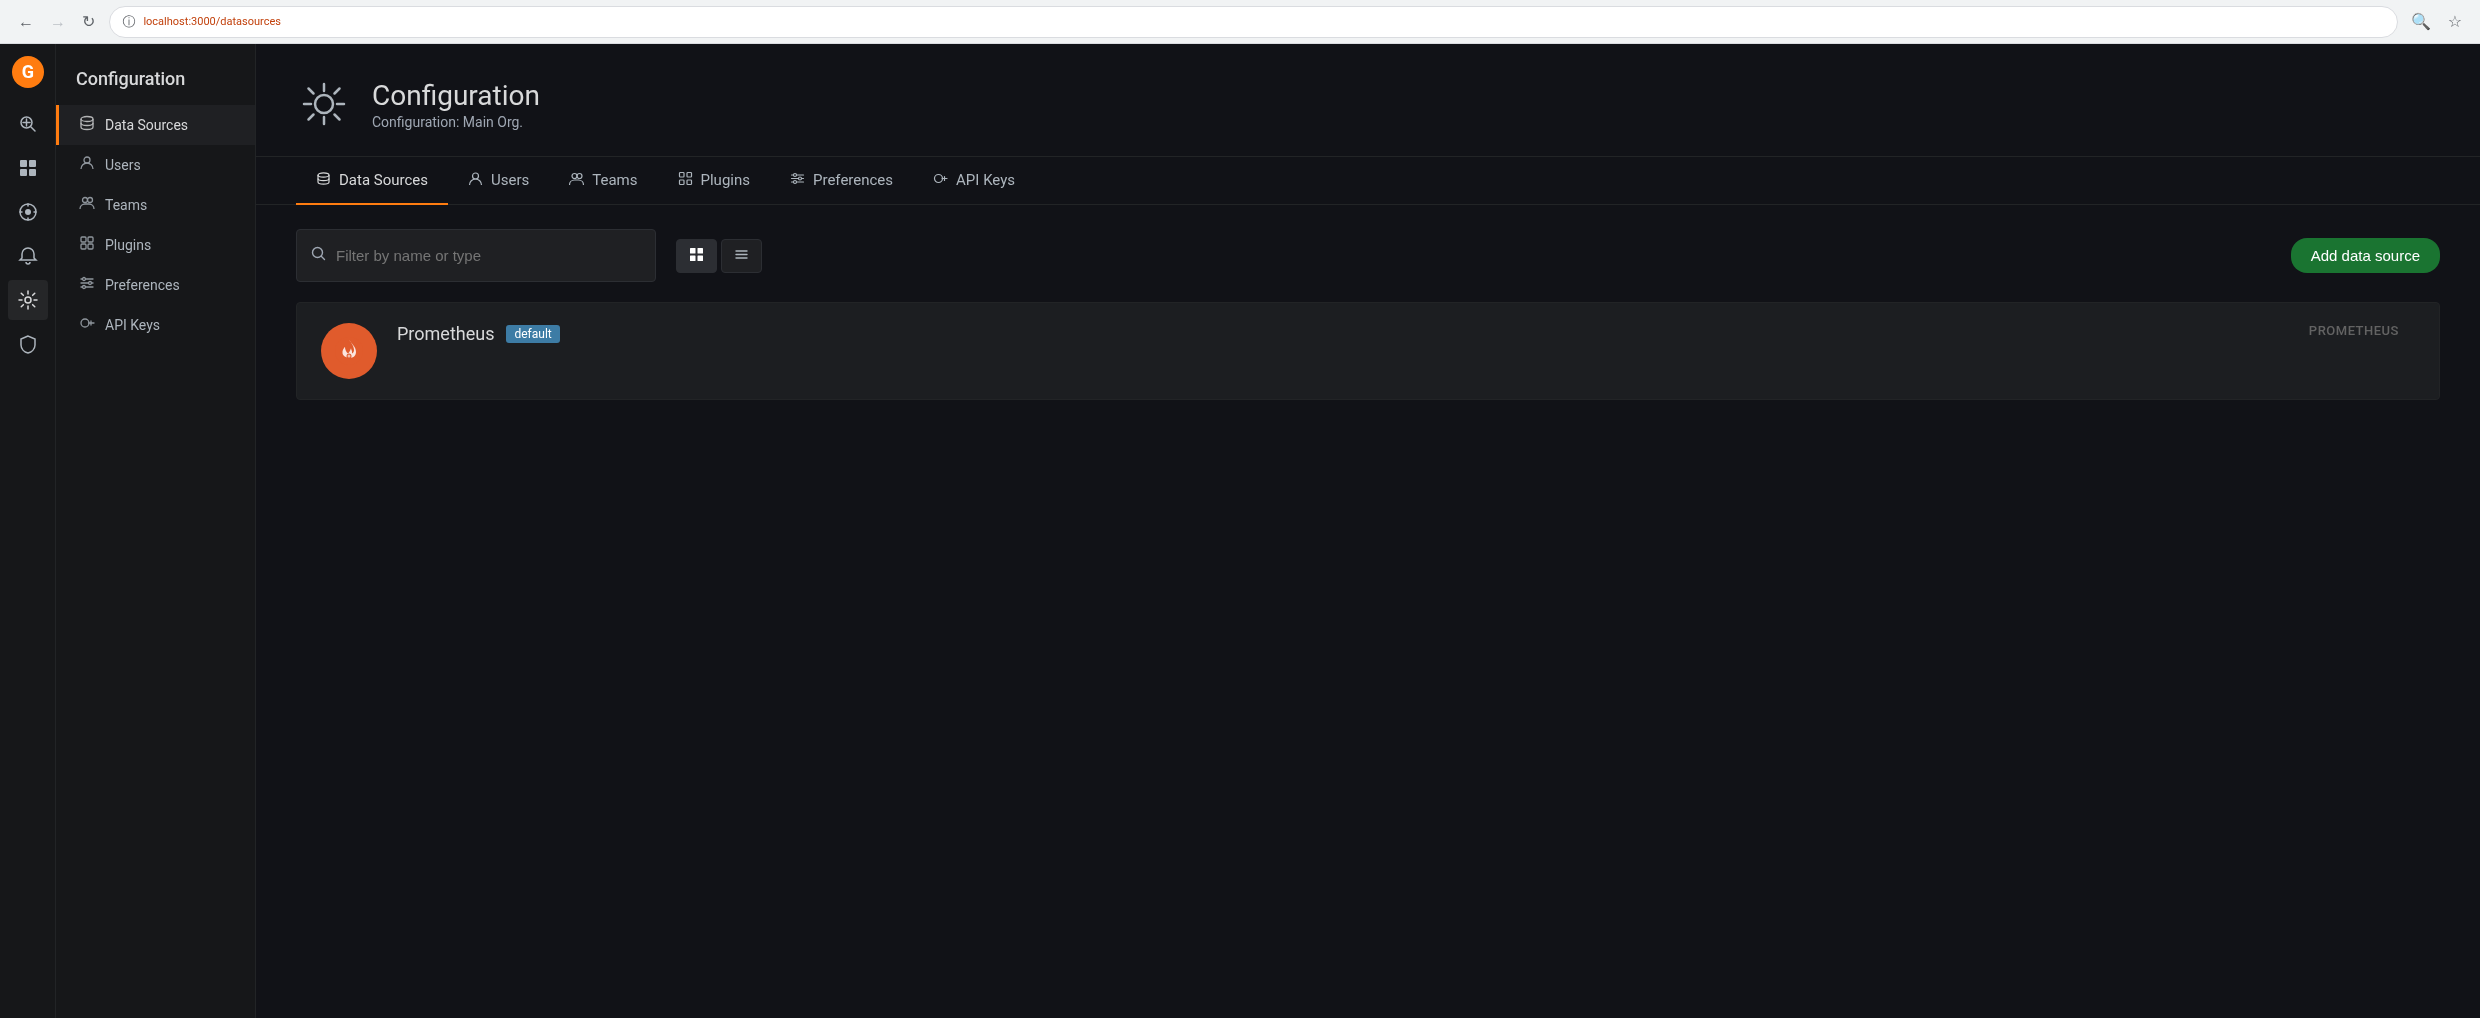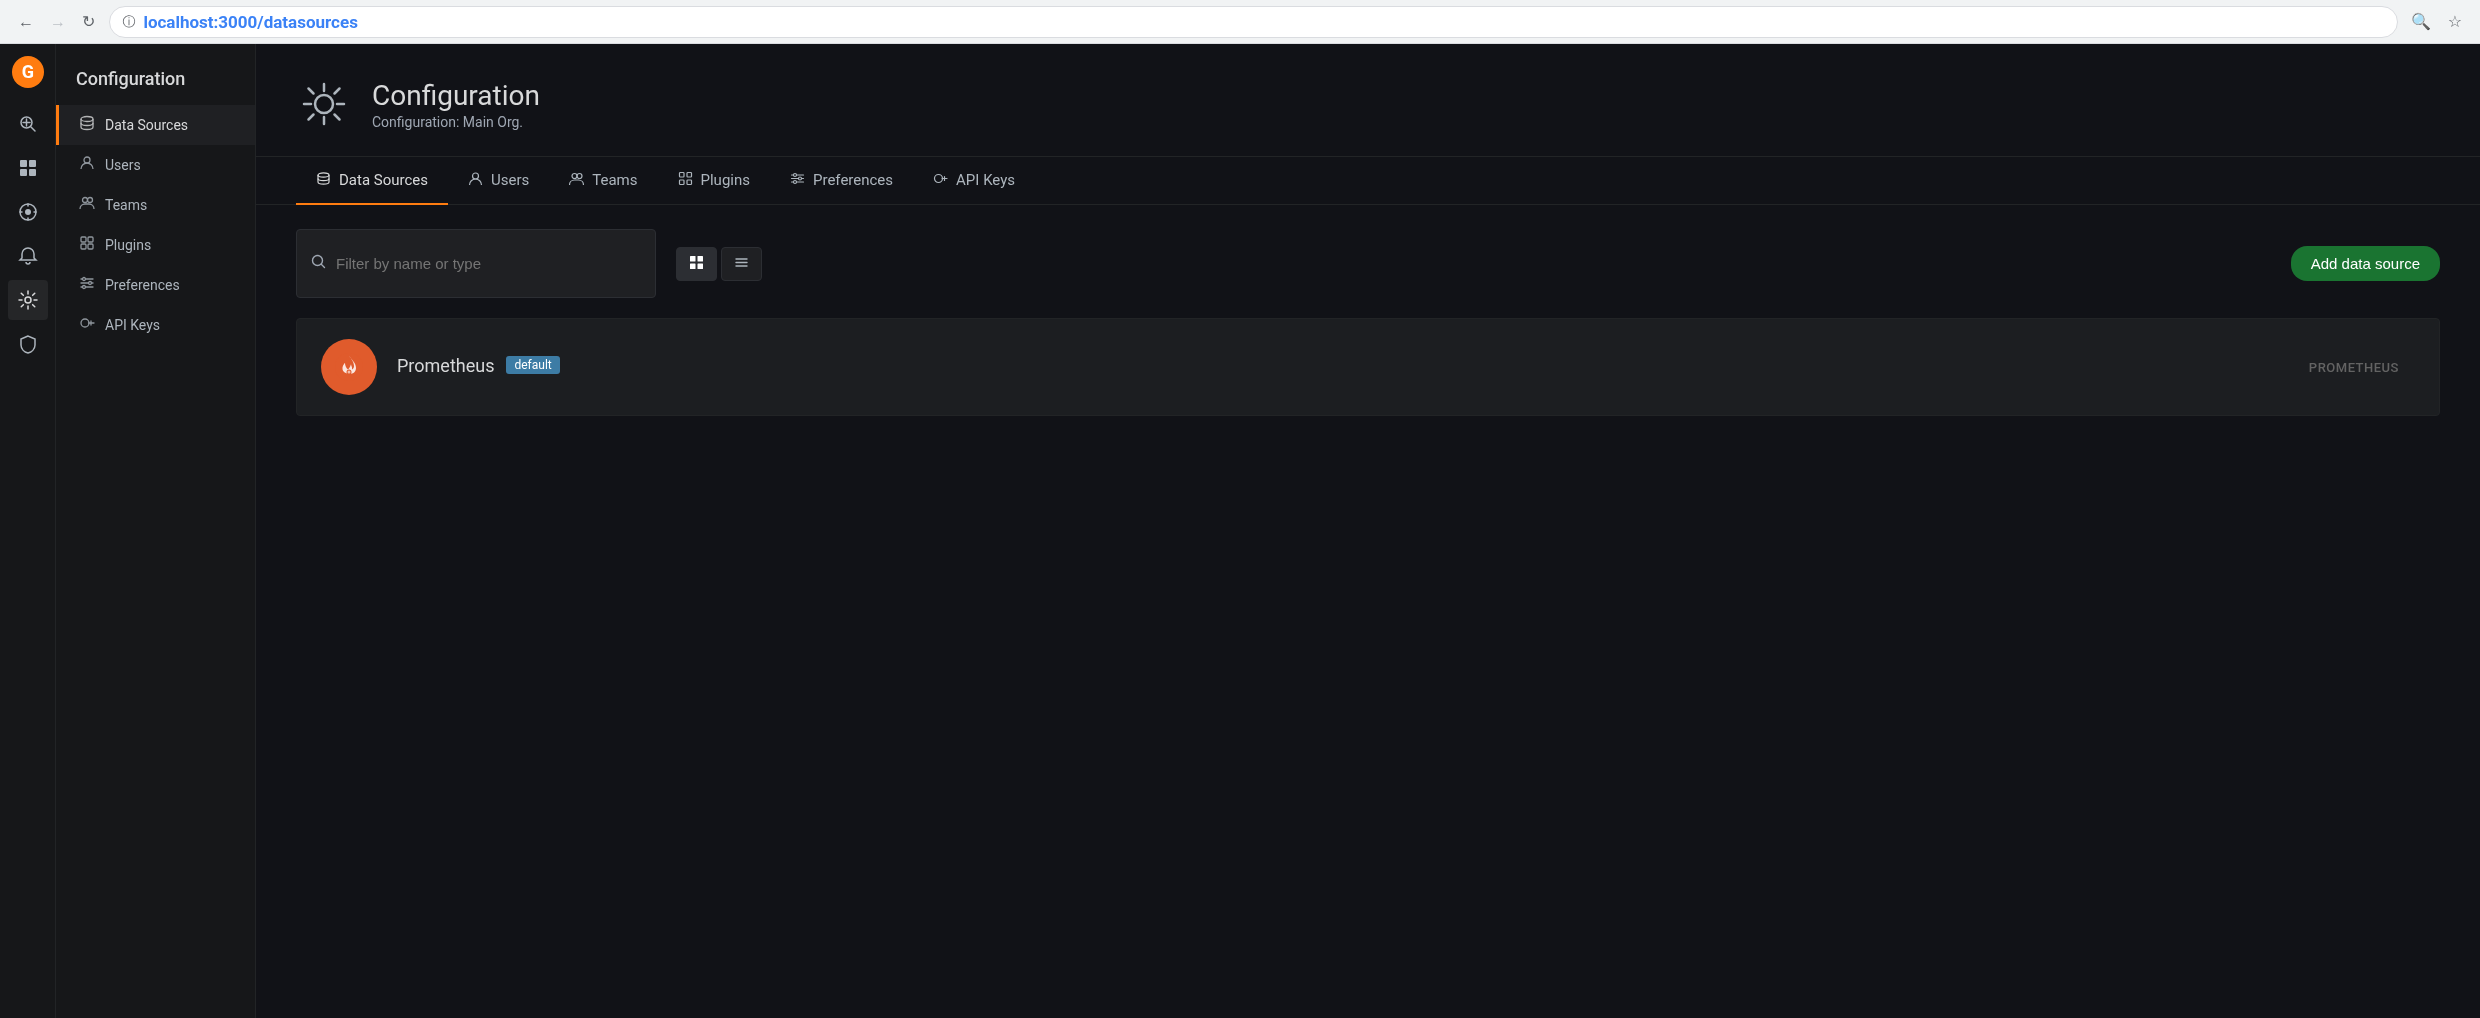--- a/index.html
+++ b/index.html
@@ -42,21 +42,21 @@
       background: white;
       border: 1px solid #dadce0;
       border-radius: 20px;
       display: flex;
       align-items: center;
       padding: 4px 12px;
       gap: 8px;
       height: 32px;
     }
     .lock-icon { color: #5f6368; font-size: 13px; }
-    .address-text { font-size: 17px; color: #3b82f6; flex: 1; font-weight: bold; }
+    .address-text { font-size: 11px; color: #c2410c; flex: 1; }
     .browser-actions {
       display: flex;
       gap: 4px;
     }
 
     
     .app-container {
       display: flex;
       flex: 1;
       overflow: hidden;
@@ -198,21 +198,21 @@
       align-items: center;
       justify-content: space-between;
       margin-bottom: 20px;
     }
     .search-box {
       display: flex;
       align-items: center;
       background: #1f2023;
       border: 1px solid #2c2e33;
       border-radius: 4px;
-      padding: 24px 14px;
+      padding: 16px 14px;
       gap: 10px;
       width: 360px;
     }
     .search-box input {
       background: none;
       border: none;
       outline: none;
       color: #9fa7b3;
       font-size: 15px;
       width: 100%;
@@ -245,21 +245,21 @@
       cursor: pointer;
       white-space: nowrap;
     }
 
     
     .datasource-card {
       background: #1c1e21;
       border-radius: 4px;
       padding: 20px 24px;
       display: flex;
-      align-items: center;
+      align-items: flex-start;
       gap: 20px;
       cursor: pointer;
       border: 1px solid #222426;
     }
 
     .ds-icon-circle {
       width: 56px;
       height: 56px;
       border-radius: 50%;
       background: #e05b2c;

